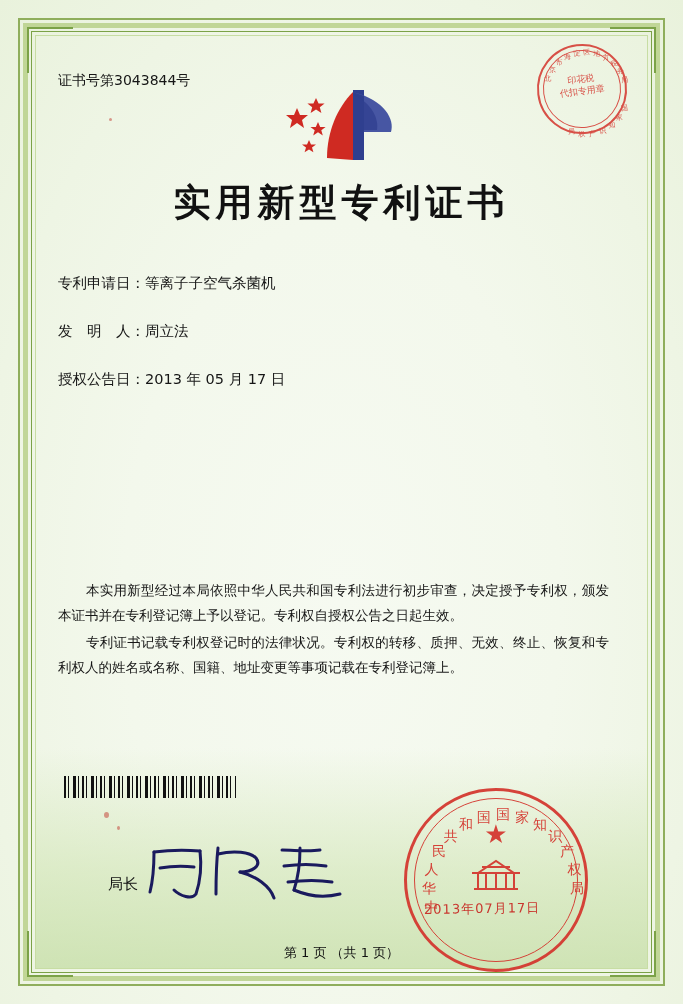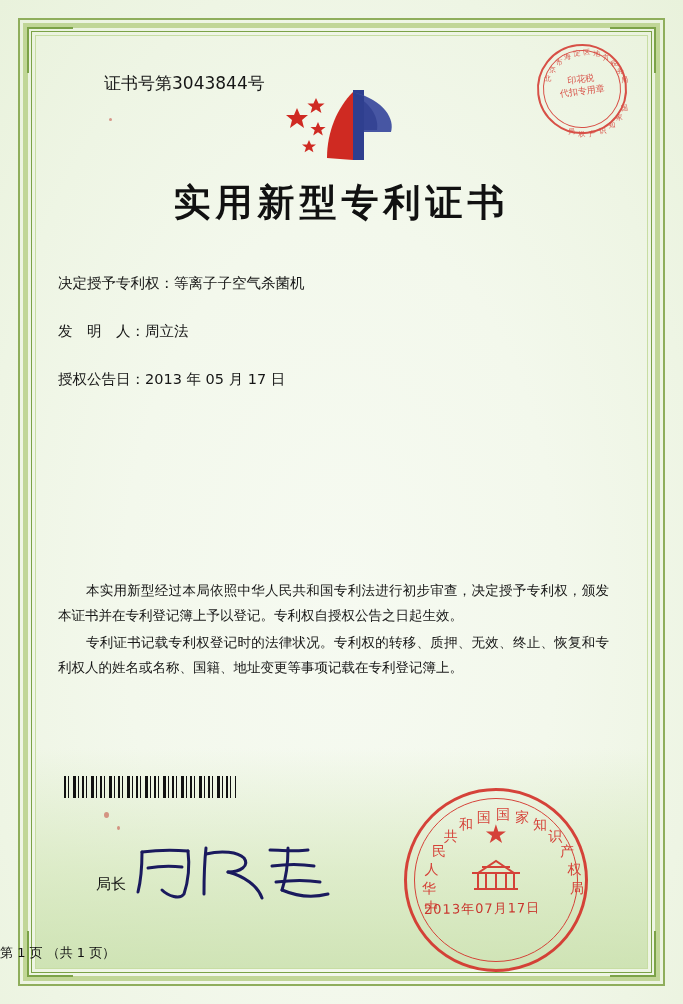--- a/index.html
+++ b/index.html
@@ -192,21 +192,21 @@
     background:
       repeating-linear-gradient(to right,
         #111 0px, #111 2px, transparent 2px, transparent 4px,
         #111 4px, #111 5px, transparent 5px, transparent 9px,
         #111 9px, #111 12px, transparent 12px, transparent 14px,
         #111 14px, #111 15px, transparent 15px, transparent 18px);
   }
 
   .signature-row {
     position: absolute;
-    left: 96px;
+    left: 108px;
     top: 840px;
     display: flex;
     align-items: flex-end;
   }
   .sig-label {
     font-size: 15px;
     color: #111;
     margin-right: 6px;
     margin-bottom: 8px;
   }
@@ -267,31 +267,31 @@
     color: #c9362e;
     letter-spacing: 1px;
     transform: rotate(-1deg);
   }
 
   .footer {
     position: absolute;
     left: 0;
     right: 0;
     bottom: 42px;
+    text-align: center;
     font-size: 13px;
     color: #111;
   }
 
   .cert-no {
     position: absolute;
     left: 58px;
     top: 72px;
-    font-size: 17px;
+    font-size: 14px;
     color: #161616;
-    margin-left: 46px;
   }
 
   .speck {
     position: absolute;
     background: #c4473c;
     opacity: .55;
     border-radius: 50%;
   }
 </style>
 </head>
@@ -354,21 +354,21 @@
         <polygon points="51,36 53.2,41 58.6,41 54.3,44.2 55.8,49.4 51,46.2 46.2,49.4 47.7,44.2 43.4,41 48.8,41"></polygon>
         <polygon points="42,54 44,58.6 49,58.6 45,61.6 46.4,66.2 42,63.4 37.6,66.2 39,61.6 35,58.6 40,58.6"></polygon>
       </g>
     </svg>
   </div>
 
   <div class="title">实用新型专利证书</div>
 
   <div class="fields">
     <div class="field">
-      <span class="lbl">决定授予专利权：</span><span class="val">等离子子空气杀菌机</span>
+      <span class="lbl">专利申请日：</span><span class="val">等离子子空气杀菌机</span>
     </div>
     <div class="field">
       <span class="lbl">发　明　人：</span><span class="val">周立法</span>
     </div>
     <div class="field">
       <span class="lbl">授权公告日：</span><span class="val">2013 年 05 月 17 日</span>
     </div>
   </div>
 
   <div class="paras">

